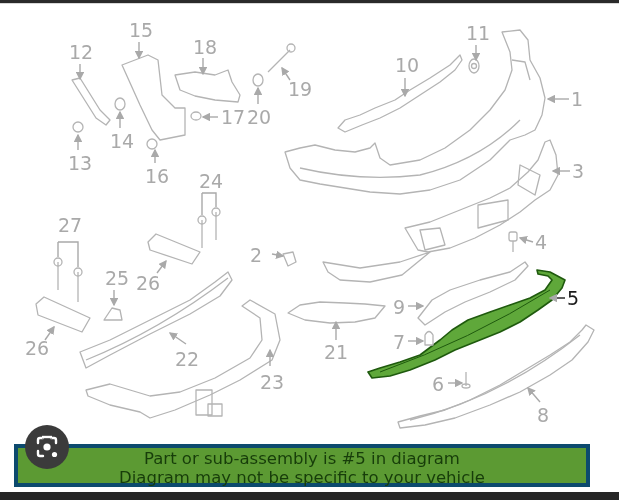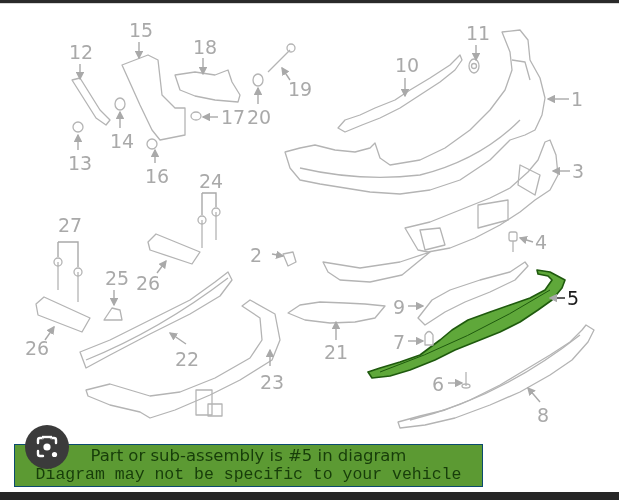--- a/index.html
+++ b/index.html
@@ -7,24 +7,24 @@
     .topbar { position:absolute; left:0; top:0; width:619px; height:3px; background:#2a2a2a; }
     .topline { position:absolute; left:0; top:3px; width:619px; height:1px; background:#d8d8d8; }
     .bottombar { position:absolute; left:0; top:492px; width:619px; height:8px; background:#262626; }
     svg.diagram { position:absolute; left:0; top:0; }
     .lbl { font-family:"DejaVu Sans", sans-serif; font-size:19px; fill:#a9a9a9; }
     .lbl5 { font-family:"DejaVu Sans", sans-serif; font-size:19px; fill:#1a1a1a; }
     .part { fill:none; stroke:#b4b4b4; stroke-width:1.3; stroke-linejoin:round; }
     .arrow { stroke:#a9a9a9; stroke-width:1.4; fill:none; }
     .ahead { fill:#a9a9a9; }
     .hl { fill:#5fa83a; stroke:#1f5a0e; stroke-width:1.6; stroke-linejoin:round; }
-    .banner { position:absolute; left:14px; top:444px; width:469px; height:43px; background:#5c9a33; border:1px solid #0c4a6e; box-sizing:border-box; }
+    .banner { position:absolute; left:14px; top:444px; width:576px; height:43px; background:#5c9a33; border:4px solid #0c4a6e; box-sizing:border-box; }
     .banner-line { position:absolute; left:0; width:100%; text-align:center; color:#173d0a; font-size:16.5px; line-height:20px; }
     .banner-line.l1 { top:1px; }
-    .banner-line.l2 { top:20px;font-family:Liberation Mono, monospace; }
+    .banner-line.l2 { top:20px; }
     .lens { position:absolute; left:25px; top:425px; width:44px; height:44px; border-radius:50%; background:#3b3b3b; }
     .lens svg { position:absolute; left:0; top:0; }
   </style>
 </head>
 <body>
 
 <div class="topbar"></div>
 <div class="topline"></div>
 
 <svg class="diagram" width="619" height="500" viewBox="0 0 619 500">

